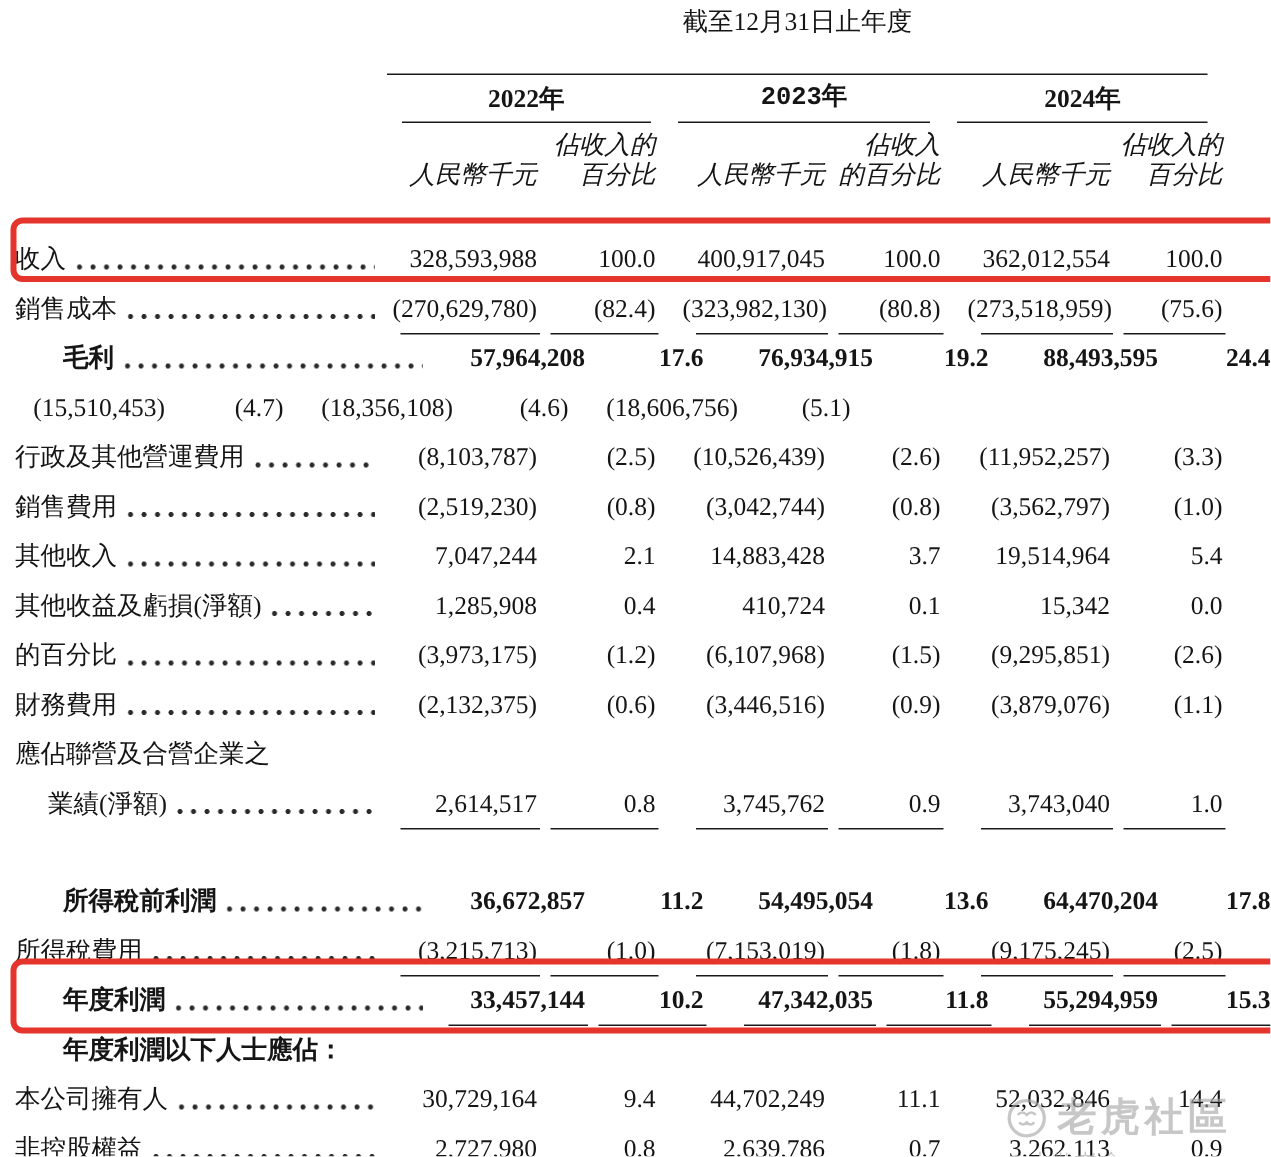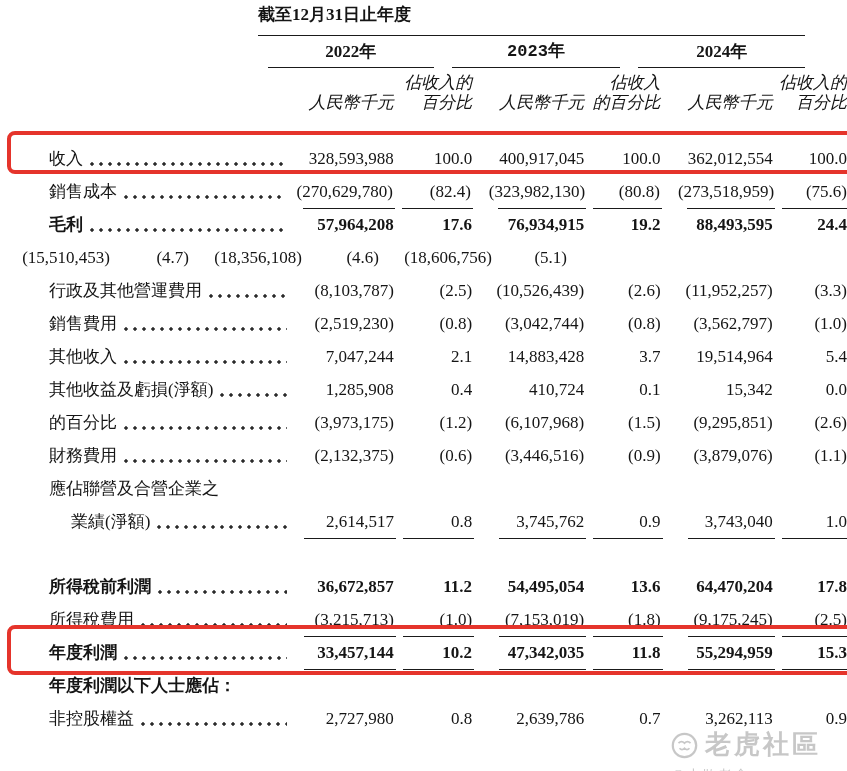--- a/index.html
+++ b/index.html
@@ -16,35 +16,35 @@
     background:#ffffff;
     overflow:hidden;
     color:var(--ink);
     font-family:"Liberation Serif","DejaVu Serif",serif;
     font-size:17px;
     padding:2px 0 0 10px;
   }
   
   .head-area{margin-left:248px;width:547px;}
   .h-title{
-    font-weight:bold;
-    line-height:22px;padding:2px 0 9px;
+    text-align:center;font-weight:normal;
+    line-height:22px;padding:2px 0 23px;
     border-bottom:1.6px solid var(--line);
   }
   .years{display:flex;padding-top:6px;}
   .year-group{
     text-align:center;font-weight:bold;line-height:20px;
     padding-bottom:5px;border-bottom:1.6px solid var(--line);
   }
   .year-group.g0{width:169px;margin-left:10px;}
   .year-group.g1{width:172px;margin-left:18px;font-family:Liberation Mono, monospace;}
   .year-group.g2{width:170px;margin-left:18px;}
   
   .cols{display:flex;align-items:flex-end;}
-  .c-label{width:248px;display:flex;min-width:0;margin-left:39px;}
+  .c-label{width:248px;display:flex;min-width:0;}
   .cell{text-align:right;position:relative;line-height:22px;white-space:nowrap;}
   .c1{width:100px;} .c2{width:79px;}
   .c3{width:95px;margin-left:18px;} .c4{width:77px;}
   .c5{width:95px;margin-left:18px;} .c6{width:75px;}
   
   .subhead{margin-top:5px;margin-bottom:24px;font-style:italic;align-items:flex-end;}
   .subhead .cell{line-height:20px;}
   
   .row{height:33px;align-items:flex-end;position:relative;}
   .row.bold{font-weight:bold;justify-content:flex-end;}
@@ -295,20 +295,32 @@
       <div class="cols row bold">
         <div class="c-label">
           <span class="lbl">年度利潤以下人士應佔：</span>
         </div>
         <div class="cell c1 empty"></div>
         <div class="cell c2 empty"></div>
         <div class="cell c3 empty"></div>
         <div class="cell c4 empty"></div>
         <div class="cell c5 empty"></div>
         <div class="cell c6 empty"></div>
+      </div>
+      <div class="cols row">
+        <div class="c-label">
+          <span class="lbl">本公司擁有人</span>
+          <span class="leader"></span>
+        </div>
+        <div class="cell c1">30,729,164</div>
+        <div class="cell c2">9.4</div>
+        <div class="cell c3">44,702,249</div>
+        <div class="cell c4">11.1</div>
+        <div class="cell c5">52,032,846</div>
+        <div class="cell c6">14.4</div>
       </div>
       <div class="cols row">
         <div class="c-label">
           <span class="lbl">非控股權益</span>
           <span class="leader"></span>
         </div>
         <div class="cell c1">2,727,980</div>
         <div class="cell c2">0.8</div>
         <div class="cell c3">2,639,786</div>
         <div class="cell c4">0.7</div>

